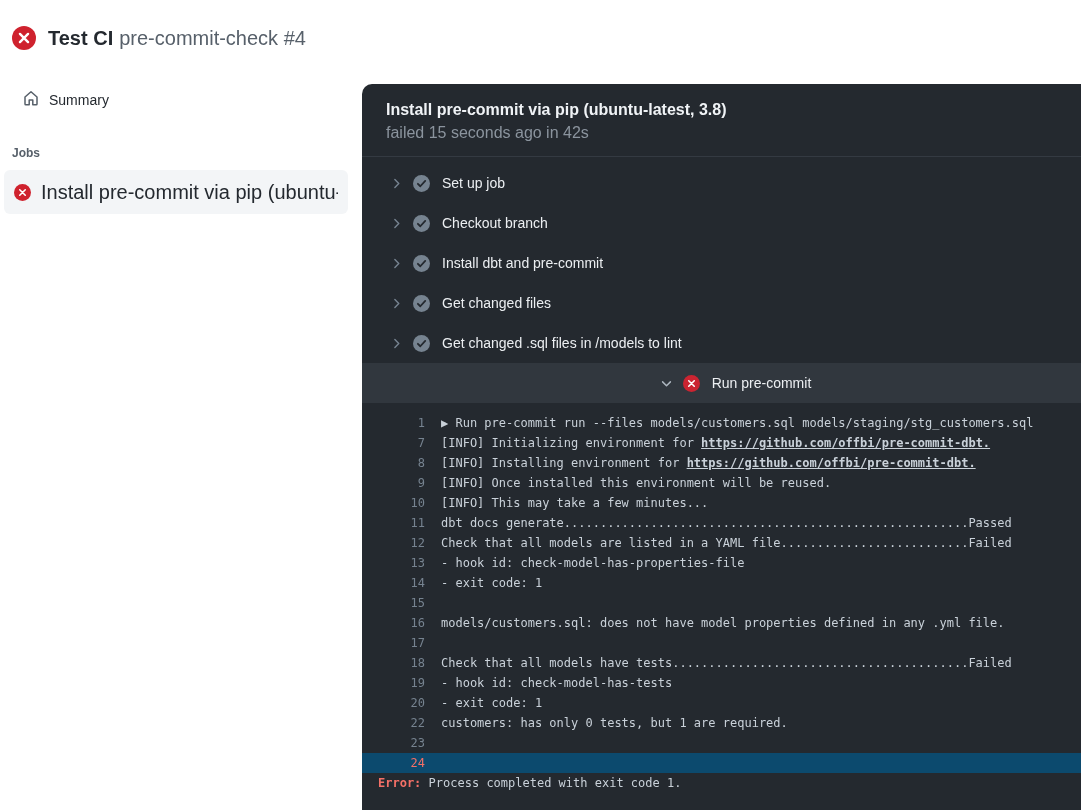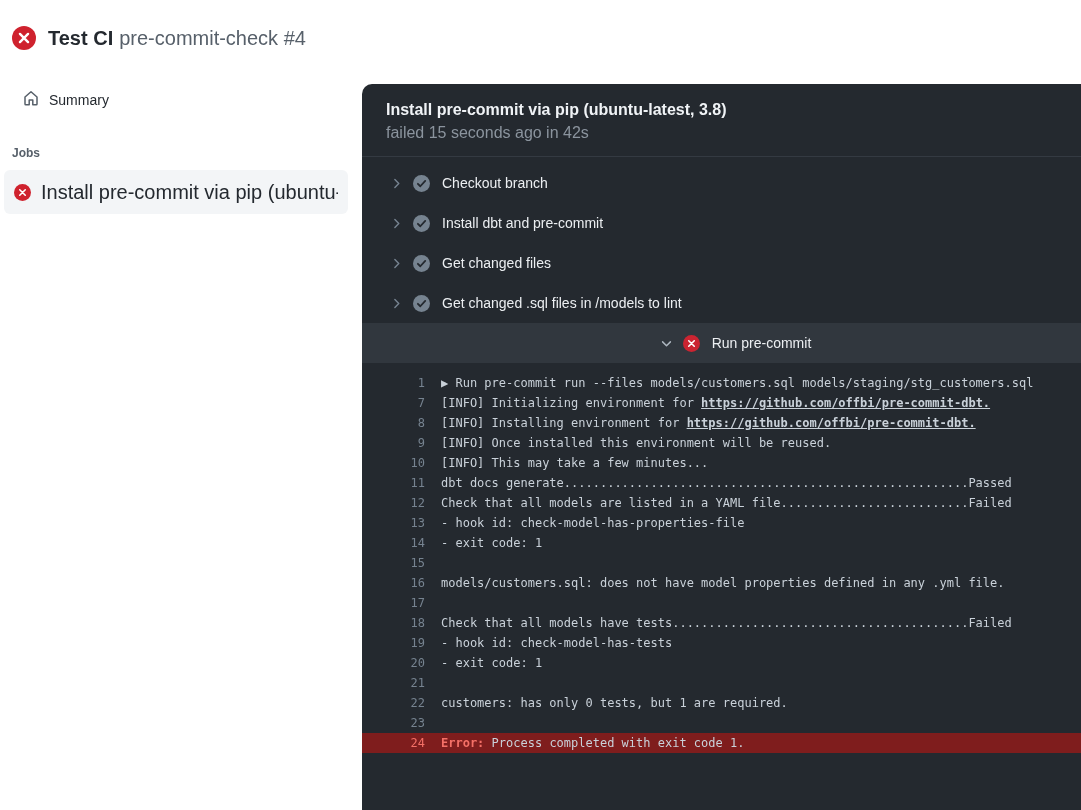--- a/index.html
+++ b/index.html
@@ -45,21 +45,21 @@
   .step-row.failed { background:#31373e;justify-content:center; }
   .step-chevron { width:14px; height:14px; color:#768390; flex:none; display:flex; align-items:center; }
   .step-status { margin-left:9px; width:17px; height:17px; flex:none; }
   .step-label { margin-left:12px; color:#eceff2; font-size:14px; }
 
   
   .log { padding-top:10px; font-family:"DejaVu Sans Mono", monospace; font-size:12px; color:#c9d1d9; }
   .log-row { height:20px; line-height:20px; display:flex; white-space:pre; }
   .log-num { width:63px; flex:none; text-align:right; color:#768390; cursor:pointer; }
   .log-text { margin-left:16px; }
-  .log-row.error { background:#7f1d1d; }
+  .log-row.error { background:#0c4a6e;flex-direction:column; }
   .log-row.error .log-num { color:#f47067; }
   .seg-link { font-weight:700; text-decoration:underline; cursor:pointer; }
   .seg-error-label { color:#f47067; font-weight:700; }
 </style>
 </head>
 <body>
 
 <div class="app-header">
   <span class="status-icon">
     <svg viewBox="0 0 16 16" width="24" height="24">
@@ -93,20 +93,32 @@
   </div>
 </div>
 
 <div class="panel">
   <div class="panel-header">
     <div class="panel-title">Install pre-commit via pip (ubuntu-latest, 3.8)</div>
     <div class="panel-sub">failed 15 seconds ago in 42s</div>
   </div>
   <div class="divider"></div>
   <div class="steps" id="steps-container">
+      <div class="step-row">
+        <span class="step-chevron">
+          <svg viewBox="0 0 16 16" width="13" height="13">
+            <path d="M6 3.2l4.8 4.8L6 12.8" fill="none" stroke="#768390" stroke-width="1.8" stroke-linecap="round" stroke-linejoin="round"></path>
+          </svg>
+        </span>
+        <span class="step-status"><svg viewBox="0 0 16 16" width="17" height="17">
+            <circle cx="8" cy="8" r="8" fill="#768390"></circle>
+            <path d="M4.6 8.3l2.3 2.3 4.6-5" fill="none" stroke="#24292f" stroke-width="1.7" stroke-linecap="round" stroke-linejoin="round"></path>
+          </svg></span>
+        <span class="step-label">Set up job</span>
+      </div>
       <div class="step-row">
         <span class="step-chevron">
           <svg viewBox="0 0 16 16" width="13" height="13">
             <path d="M6 3.2l4.8 4.8L6 12.8" fill="none" stroke="#768390" stroke-width="1.8" stroke-linecap="round" stroke-linejoin="round"></path>
           </svg>
         </span>
         <span class="step-status"><svg viewBox="0 0 16 16" width="17" height="17">
             <circle cx="8" cy="8" r="8" fill="#768390"></circle>
             <path d="M4.6 8.3l2.3 2.3 4.6-5" fill="none" stroke="#24292f" stroke-width="1.7" stroke-linecap="round" stroke-linejoin="round"></path>
           </svg></span>
@@ -170,18 +182,17 @@
       <div class="log-row"><span class="log-num">11</span><span class="log-text"><span>dbt docs generate........................................................Passed</span></span></div>
       <div class="log-row"><span class="log-num">12</span><span class="log-text"><span>Check that all models are listed in a YAML file..........................Failed</span></span></div>
       <div class="log-row"><span class="log-num">13</span><span class="log-text"><span>- hook id: check-model-has-properties-file</span></span></div>
       <div class="log-row"><span class="log-num">14</span><span class="log-text"><span>- exit code: 1</span></span></div>
       <div class="log-row"><span class="log-num">15</span><span class="log-text"></span></div>
       <div class="log-row"><span class="log-num">16</span><span class="log-text"><span>models/customers.sql: does not have model properties defined in any .yml file.</span></span></div>
       <div class="log-row"><span class="log-num">17</span><span class="log-text"></span></div>
       <div class="log-row"><span class="log-num">18</span><span class="log-text"><span>Check that all models have tests.........................................Failed</span></span></div>
       <div class="log-row"><span class="log-num">19</span><span class="log-text"><span>- hook id: check-model-has-tests</span></span></div>
       <div class="log-row"><span class="log-num">20</span><span class="log-text"><span>- exit code: 1</span></span></div>
-      <div class="log-row"><span class="log-num">21</span><span class="log-text"></span></div>
       <div class="log-row"><span class="log-num">22</span><span class="log-text"><span>customers: has only 0 tests, but 1 are required.</span></span></div>
       <div class="log-row"><span class="log-num">23</span><span class="log-text"></span></div>
       <div class="log-row error"><span class="log-num">24</span><span class="log-text"><span class="seg-error-label">Error: </span><span>Process completed with exit code 1.</span></span></div>
     </div>
 </div>
 
 </body></html>

